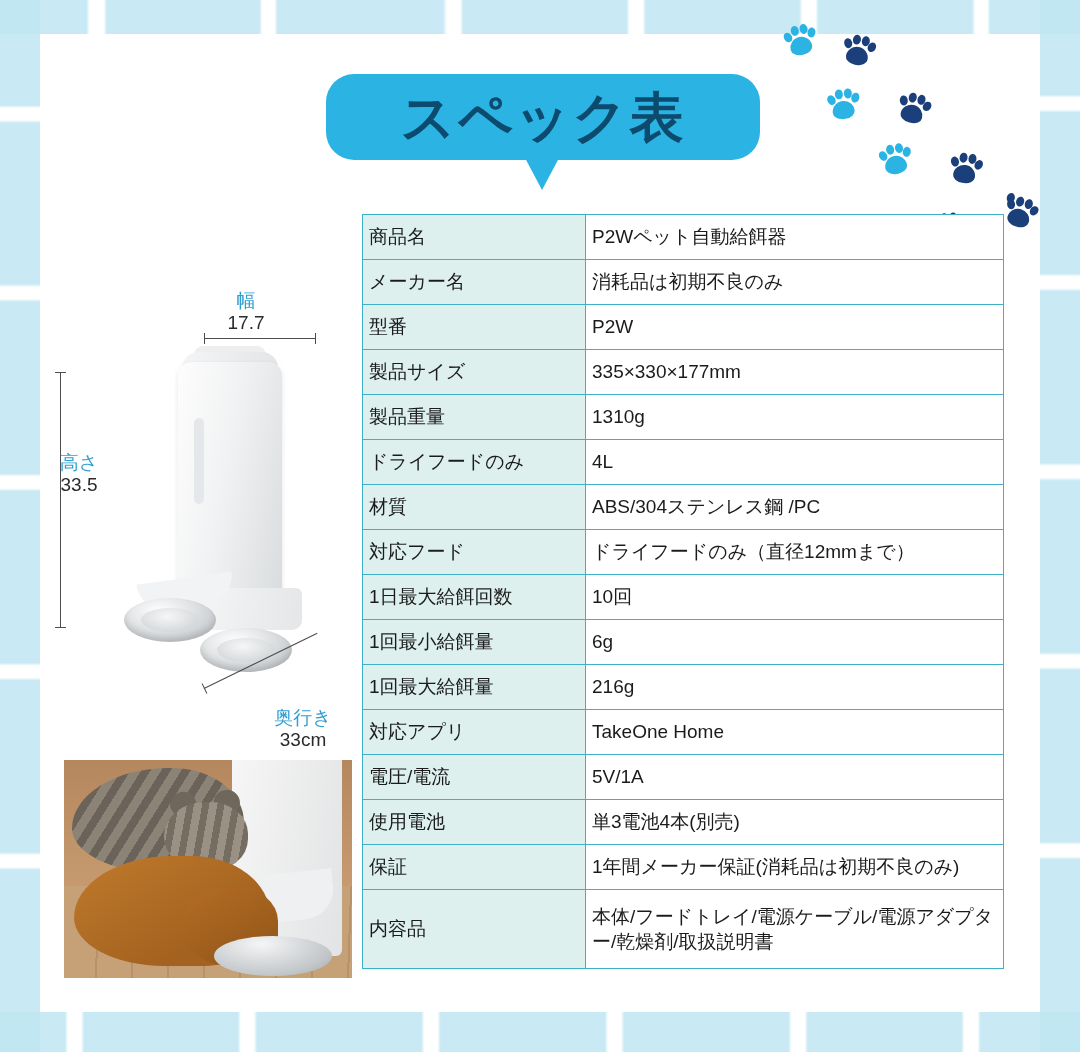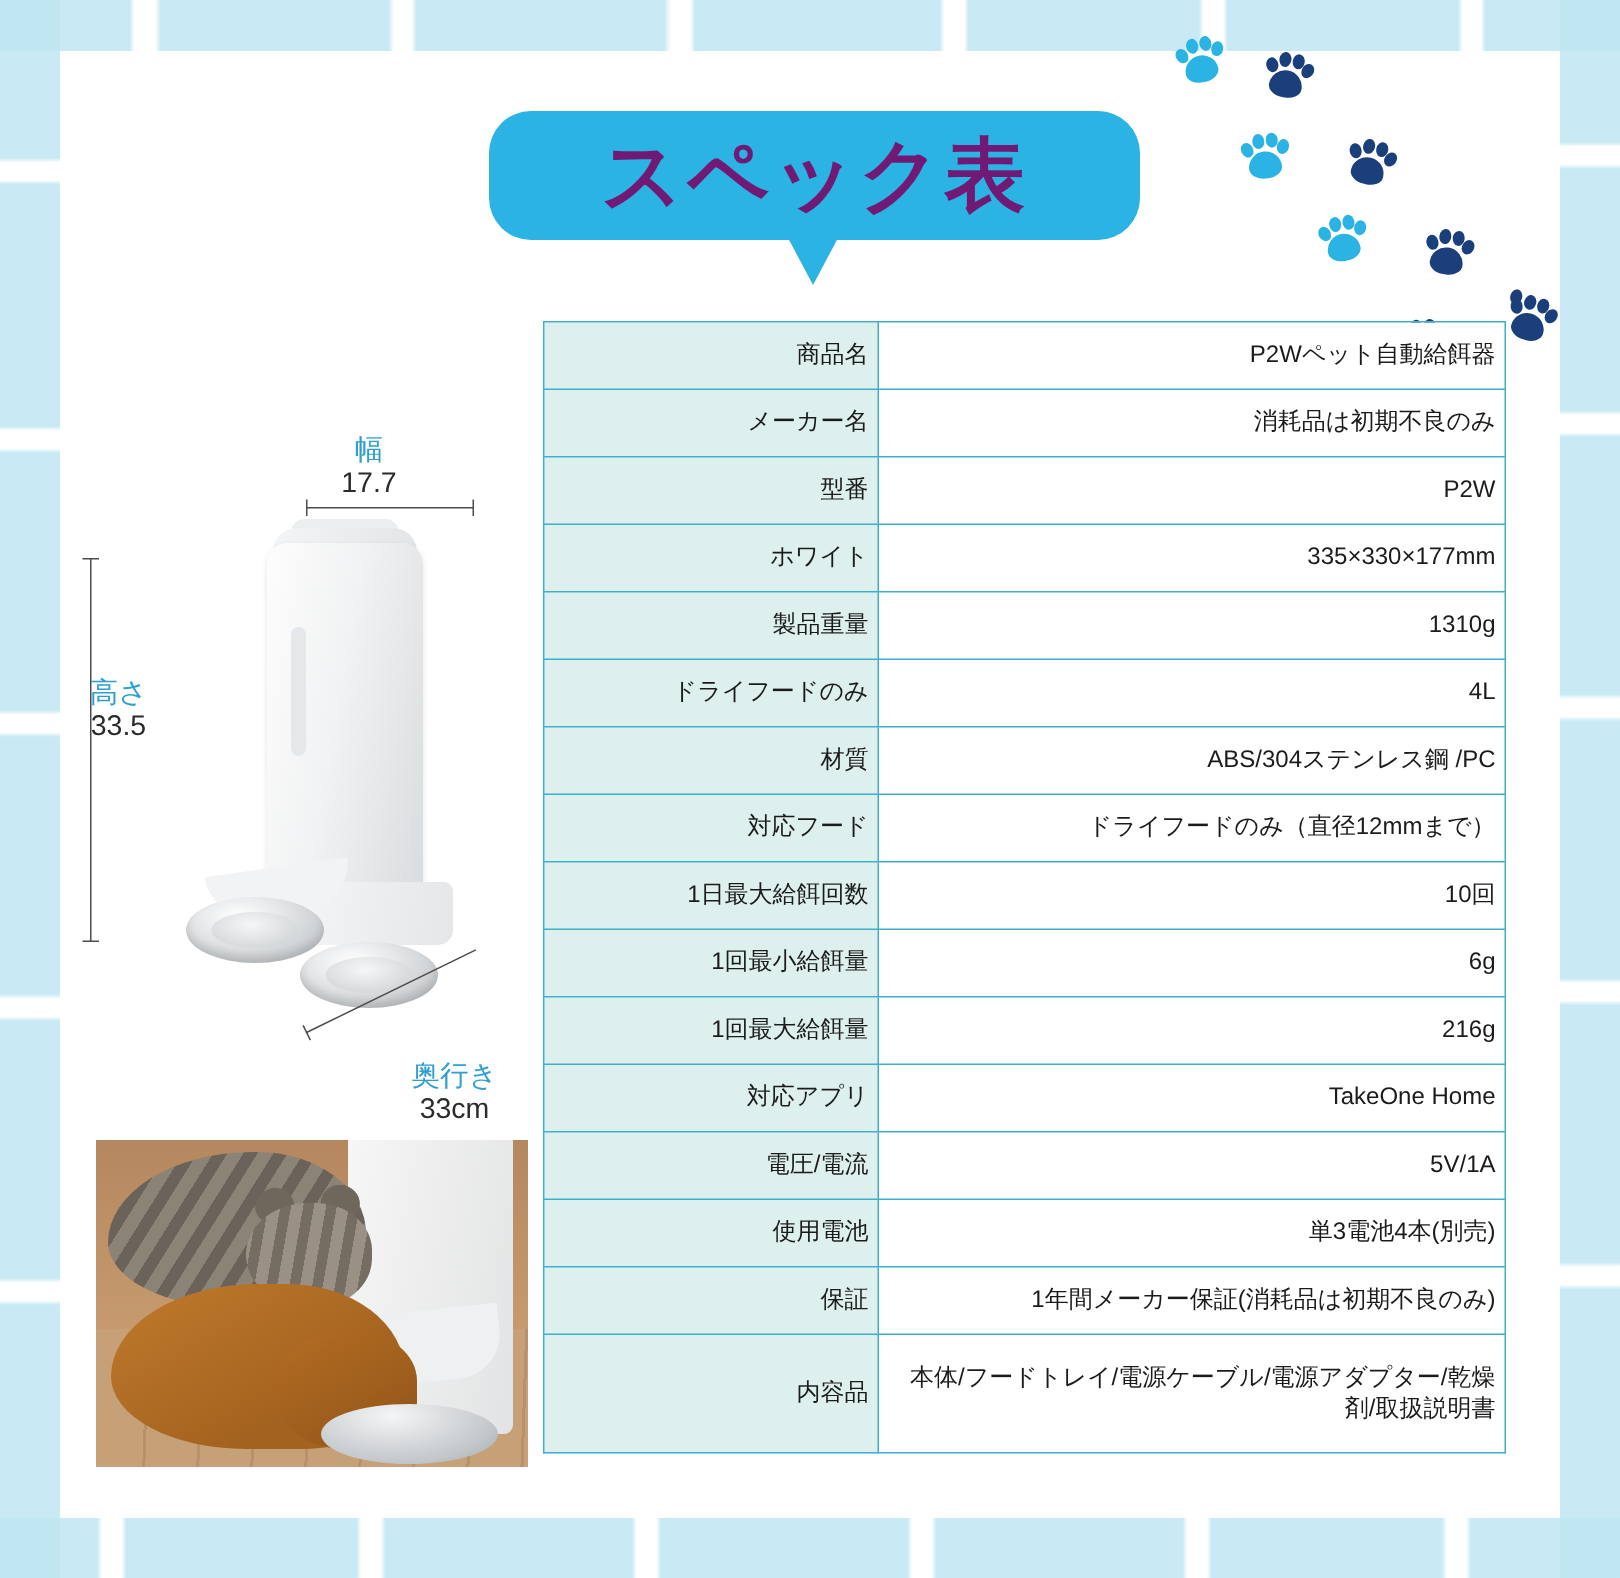--- a/index.html
+++ b/index.html
@@ -57,21 +57,21 @@
   }
   .balloon-tail {
     position: absolute;
     left: 525px; top: 158px;
     width: 0; height: 0;
     border-left: 17px solid transparent;
     border-right: 17px solid transparent;
     border-top: 32px solid #2bb3e3;
   }
   .balloon-text {
-    color: #701a75;
+    color: #0c4a6e;
     font-size: 54px;
     font-weight: bold;
     letter-spacing: 2px;
     line-height: 1;
     white-space: nowrap;
   }
 
   
   .paw {
     position: absolute;
@@ -253,25 +253,25 @@
   
   .spec-table {
     position: absolute;
     left: 362px; top: 214px;
     width: 642px;
     border-collapse: collapse;
     table-layout: fixed;
   }
   .spec-table td {
     border: 1px solid #3fb0c9;
-    font-size: 16px;
+    font-size: 19px;
     color: #1b1b1b;
     height: 40px;
     padding: 2px 6px;
-    text-align: right;
+    text-align: left;
     vertical-align: middle;
     line-height: 1.32;
   }
   .spec-table td.k {
     width: 210px;
     background: #ddf0ee;
     font-weight: normal;
   }
   .spec-table td.v {
     background: #ffffff;
@@ -415,21 +415,21 @@
       </tr>
       <tr>
         <td class="k">メーカー名</td>
         <td class="v">消耗品は初期不良のみ</td>
       </tr>
       <tr>
         <td class="k">型番</td>
         <td class="v">P2W</td>
       </tr>
       <tr>
-        <td class="k">ホワイト</td>
+        <td class="k">製品サイズ</td>
         <td class="v">335×330×177mm</td>
       </tr>
       <tr>
         <td class="k">製品重量</td>
         <td class="v">1310g</td>
       </tr>
       <tr>
         <td class="k">ドライフードのみ</td>
         <td class="v">4L</td>
       </tr>

